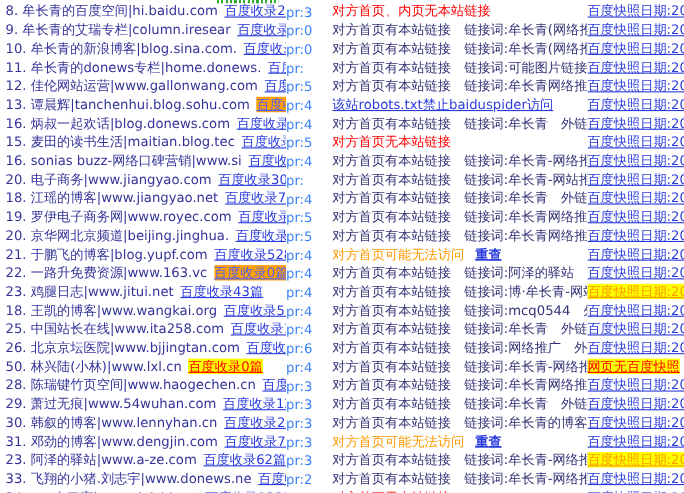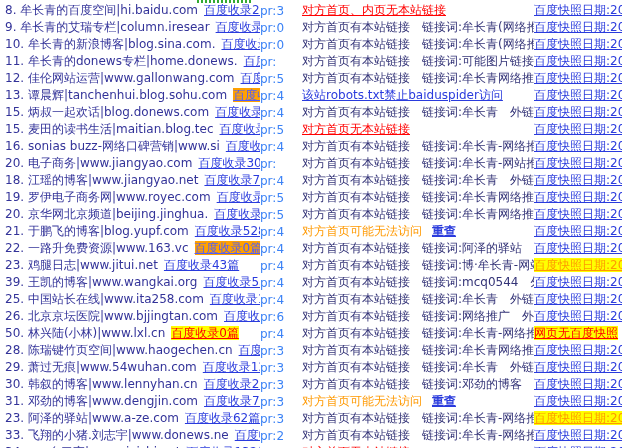--- a/index.html
+++ b/index.html
@@ -15,21 +15,21 @@
   col.c1{width:260px}col.c2{width:42px}col.c3{width:232px}col.c4{width:88px}
   td{height:15.75px;padding:0;vertical-align:middle;white-space:nowrap;overflow:hidden;}
   td.site{padding-left:5px;}
   .sitename{color:var(--site);}
   a{cursor:pointer;text-decoration:underline;}
   a.collect{color:var(--link);margin-left:6px;}
   a.collect.hl-orange{background:var(--hlOrange);color:#4d5dff;}
   a.collect.hl-yellowred{background:var(--hlYellow);color:var(--red);}
   td.pr{color:#3b82f6;}
   .st{color:var(--status);}
-  .st-red{color:var(--red);text-decoration:underline;}
+  .st-red{color:var(--red);}
   .st-orange{color:var(--orange);text-align:center;}
   .kw{margin-left:12px;}
   .cnt{margin-left:12px;}
   a.robots{color:var(--link);margin-top:38px;}
   a.recheck{color:var(--link);margin-left:10px;font-weight:bold;text-align:right;}
   a.snap{color:var(--link);}
   a.snap.hl{background:var(--hlYellow);color:var(--orange);}
   a.snap.none{background:var(--hlYellow);color:var(--red);font-weight:normal;}
 </style>
 </head>
@@ -75,21 +75,21 @@
         <td><span class="st">对方首页有本站链接</span><span class="st kw">链接词:牟长青网络推广</span></td>
         <td><a class="snap">百度快照日期:2008-9-14</a></td>
       </tr>
       <tr>
         <td class="site"><span class="sitename">13. 谭晨辉|tanchenhui.blog.sohu.com</span><a class="collect hl-orange">百度收录5篇</a></td>
         <td class="pr">pr:4</td>
         <td><a class="robots">该站robots.txt禁止baiduspider访问</a></td>
         <td><a class="snap">百度快照日期:2008-9-10</a></td>
       </tr>
       <tr>
-        <td class="site"><span class="sitename">15. 炳叔一起欢话|blog.donews.com</span><a class="collect">百度收录443000篇</a></td>
+        <td class="site"><span class="sitename">16. 炳叔一起欢话|blog.donews.com</span><a class="collect">百度收录443000篇</a></td>
         <td class="pr">pr:4</td>
         <td><span class="st">对方首页有本站链接</span><span class="st kw">链接词:牟长青</span><span class="st cnt">外链数:57</span></td>
         <td><a class="snap">百度快照日期:2008-9-14</a></td>
       </tr>
       <tr>
         <td class="site"><span class="sitename">15. 麦田的读书生活|maitian.blog.tec</span><a class="collect">百度收录173篇</a></td>
         <td class="pr">pr:5</td>
         <td><span class="st-red">对方首页无本站链接</span></td>
         <td><a class="snap">百度快照日期:2008-9-14</a></td>
       </tr>
@@ -135,21 +135,21 @@
         <td><span class="st">对方首页有本站链接</span><span class="st kw">链接词:阿泽的驿站</span><span class="st cnt">外链数:15</span></td>
         <td><a class="snap">百度快照日期:2008-9-14</a></td>
       </tr>
       <tr>
         <td class="site"><span class="sitename">23. 鸡腿日志|www.jitui.net</span><a class="collect">百度收录43篇</a></td>
         <td class="pr">pr:4</td>
         <td><span class="st">对方首页有本站链接</span><span class="st kw">链接词:博·牟长青-网站推</span></td>
         <td><a class="snap hl">百度快照日期:2008-9-4</a></td>
       </tr>
       <tr>
-        <td class="site"><span class="sitename">39. 王凯的博客|www.wangkai.org</span><a class="collect">百度收录533篇</a></td>
+        <td class="site"><span class="sitename">18. 王凯的博客|www.wangkai.org</span><a class="collect">百度收录533篇</a></td>
         <td class="pr">pr:4</td>
         <td><span class="st">对方首页有本站链接</span><span class="st kw">链接词:mcq0544</span><span class="st cnt">外链数:52</span></td>
         <td><a class="snap">百度快照日期:2008-9-14</a></td>
       </tr>
       <tr>
         <td class="site"><span class="sitename">25. 中国站长在线|www.ita258.com</span><a class="collect">百度收录1720篇</a></td>
         <td class="pr">pr:4</td>
         <td><span class="st">对方首页有本站链接</span><span class="st kw">链接词:牟长青</span><span class="st cnt">外链数:50</span></td>
         <td><a class="snap">百度快照日期:2008-9-11</a></td>
       </tr>
@@ -173,21 +173,21 @@
       </tr>
       <tr>
         <td class="site"><span class="sitename">29. 萧过无痕|www.54wuhan.com</span><a class="collect">百度收录12000篇</a></td>
         <td class="pr">pr:3</td>
         <td><span class="st">对方首页有本站链接</span><span class="st kw">链接词:牟长青</span><span class="st cnt">外链数:20</span></td>
         <td><a class="snap">百度快照日期:2008-9-14</a></td>
       </tr>
       <tr>
         <td class="site"><span class="sitename">30. 韩叙的博客|www.lennyhan.cn</span><a class="collect">百度收录206篇</a></td>
         <td class="pr">pr:3</td>
-        <td><span class="st">对方首页有本站链接</span><span class="st kw">链接词:邓劲的博客</span></td>
+        <td><span class="st">对方首页有本站链接</span><span class="st kw">链接词:牟长青的博客</span></td>
         <td><a class="snap">百度快照日期:2008-9-14</a></td>
       </tr>
       <tr>
         <td class="site"><span class="sitename">31. 邓劲的博客|www.dengjin.com</span><a class="collect">百度收录709篇</a></td>
         <td class="pr">pr:3</td>
         <td><span class="st-orange">对方首页可能无法访问</span><a class="recheck">重查</a></td>
         <td><a class="snap">百度快照日期:2008-9-14</a></td>
       </tr>
       <tr>
         <td class="site"><span class="sitename">23. 阿泽的驿站|www.a-ze.com</span><a class="collect">百度收录62篇</a></td>

